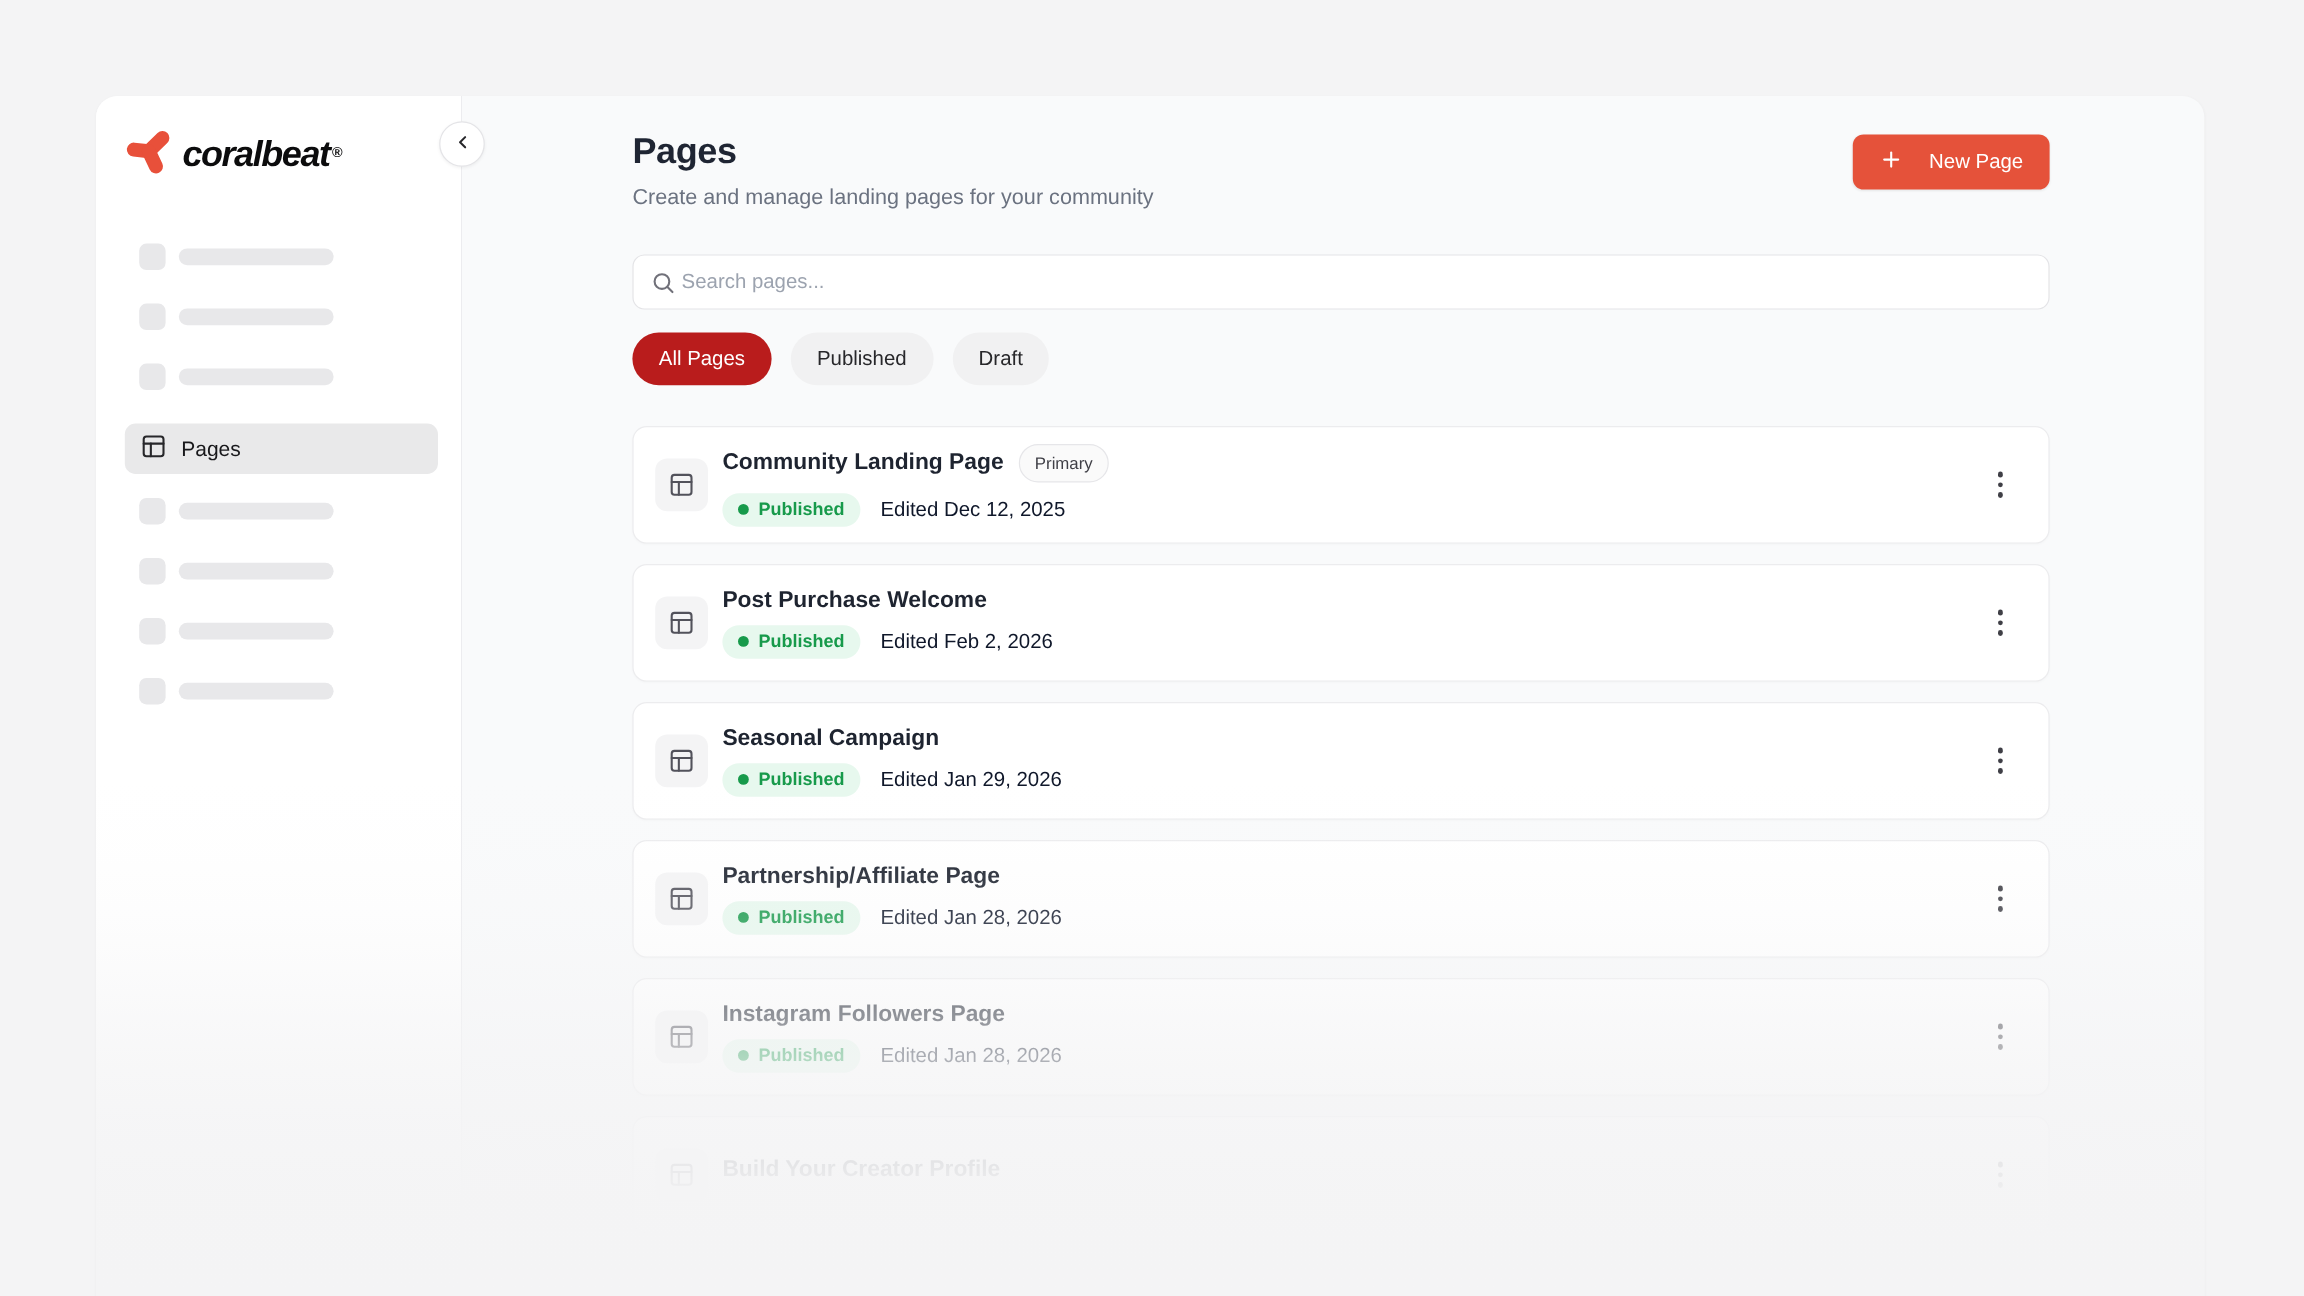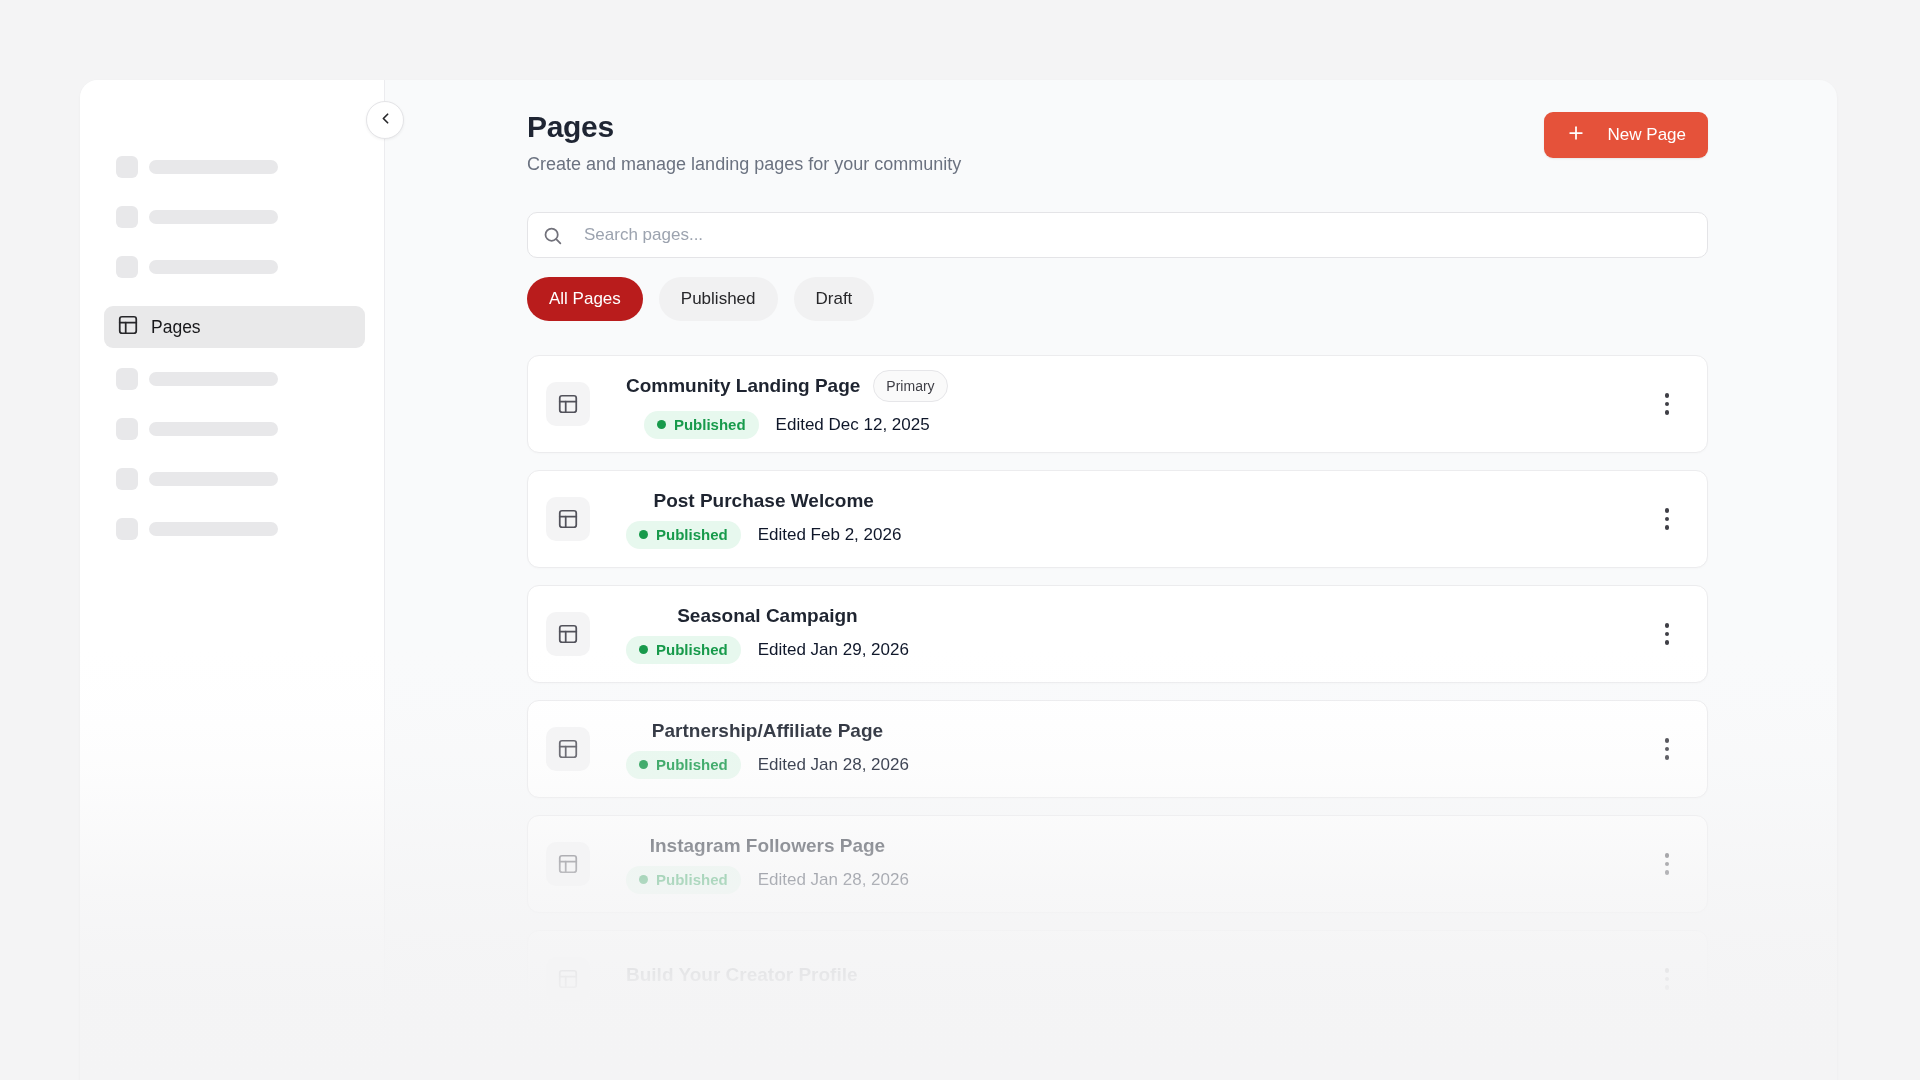--- a/index.html
+++ b/index.html
@@ -33,38 +33,38 @@
   .header-row { display:flex; justify-content:space-between; align-items:flex-start; }
   .page-title { font-size:30px; font-weight:700; color:#1f2533; letter-spacing:-.3px; }
   .page-subtitle { margin-top:10px; font-size:18px; color:#6b7280; }
   .new-page-btn { display:flex; align-items:center; gap:22px; height:46px; padding:0 22px;
     background:#e5523a; color:#fff; border:none; border-radius:9px; font-size:17px;
     font-weight:500; cursor:pointer; margin-top:2px; box-shadow:0 1px 2px rgba(0,0,0,.08);
     font-family:"Liberation Sans", sans-serif; }
 
   .search-wrap { position:relative; margin-top:37px; }
   .search-input { width:100%; height:46px; border:1px solid #e4e4e7; border-radius:10px;
-    background:#fff; padding:0 16px 0 56px; font-size:17px; color:#18181b;
+    background:#fff; padding:0 16px 0 40px; font-size:17px; color:#18181b;
     font-family:"Liberation Sans", sans-serif; outline:none; }
   .search-input::placeholder { color:#9ca3af; }
   .search-icon { position:absolute; left:15px; top:13px; }
 
   .chips { display:flex; gap:16px; margin-top:19px; }
   .chip { height:44px; padding:0 22px; border:none; border-radius:999px; font-size:17px;
     font-weight:500; cursor:pointer; font-family:"Liberation Sans", sans-serif;
     background:#f1f1f2; color:#27272a; }
   .chip.active { background:#b91c1c; color:#fff; }
 
   .cards { margin-top:34px; display:flex; flex-direction:column; gap:17px; }
   .card { position:relative; height:98px; background:#fff; border:1px solid #ececee;
     border-radius:12px; display:flex; align-items:center; padding:0 60px 0 18px;
     box-shadow:0 1px 2px rgba(0,0,0,.02); cursor:pointer; }
   .card-icon { width:44px; height:44px; border-radius:10px; background:#f4f4f5;
     display:flex; align-items:center; justify-content:center; flex:0 0 44px; }
-  .card-body { margin-left:36px; display:flex; flex-direction:column; gap:9px;align-items:center; }
+  .card-body { margin-left:12px; display:flex; flex-direction:column; gap:9px; }
   .card-title-row { display:flex; align-items:center; gap:13px; }
   .card-title { font-size:19px; font-weight:600; color:#1e2430; }
   .badge { height:28px; display:inline-flex; align-items:center; padding:15px 12px;
     border-radius:999px; background:#fafafa; border:1px solid #e6e6e9;
     font-size:14px; color:#3f3f46; }
   .card-meta-row { display:flex; align-items:center; gap:17px; }
   .status-pill { height:28px; display:inline-flex; align-items:center; gap:8px;
     padding:0 13px; border-radius:999px; background:#e7f8ee; }
   .status-pill .dot { width:9px; height:9px; border-radius:50%; background:#179a4b; }
   .status-pill .status-label { font-size:15px; font-weight:700; color:#179a4b; }
@@ -86,20 +86,32 @@
       rgba(244,244,245,0.88) 68%,
       rgba(244,244,245,0.98) 81%,
       rgba(244,244,245,1) 100%); }
 </style>
 </head>
 <body>
 
 <div class="app">
 
   <aside class="sidebar">
+    <div class="logo-row">
+      <span>
+        <svg width="40" height="40" viewBox="0 0 24 24" fill="none" stroke="#e8503a" stroke-width="7" stroke-linecap="round">
+          <path d="M12 12 L4.5 11.2"></path>
+          <path d="M12 12 L18.8 5.4"></path>
+          <path d="M12 12 L15.6 19.6"></path>
+        </svg>
+      </span>
+      <span>
+        <span class="logo-text">coralbeat</span><span class="logo-reg">®</span>
+      </span>
+    </div>
 
     <button class="collapse-btn">
       <span>
         <svg width="17" height="17" viewBox="0 0 24 24" fill="none" stroke="#27272a" stroke-width="2.4" stroke-linecap="round" stroke-linejoin="round">
           <polyline points="15,18 9,12 15,6"></polyline>
         </svg>
       </span>
     </button>
 
     <nav class="nav">

